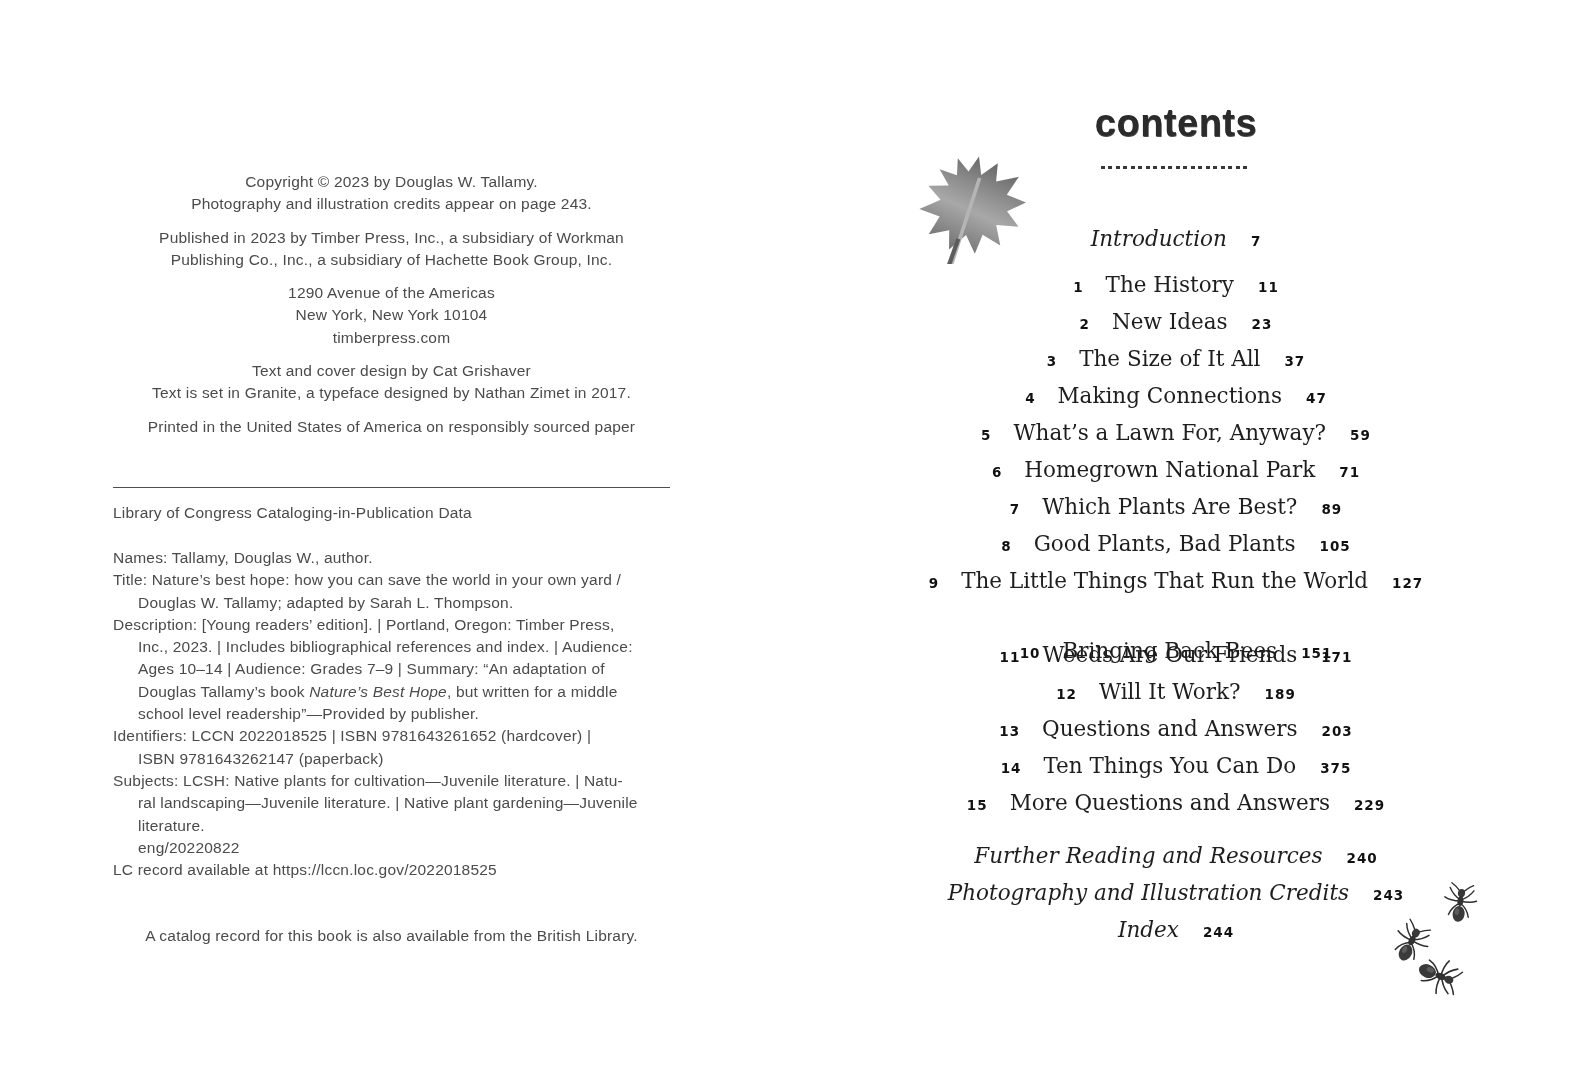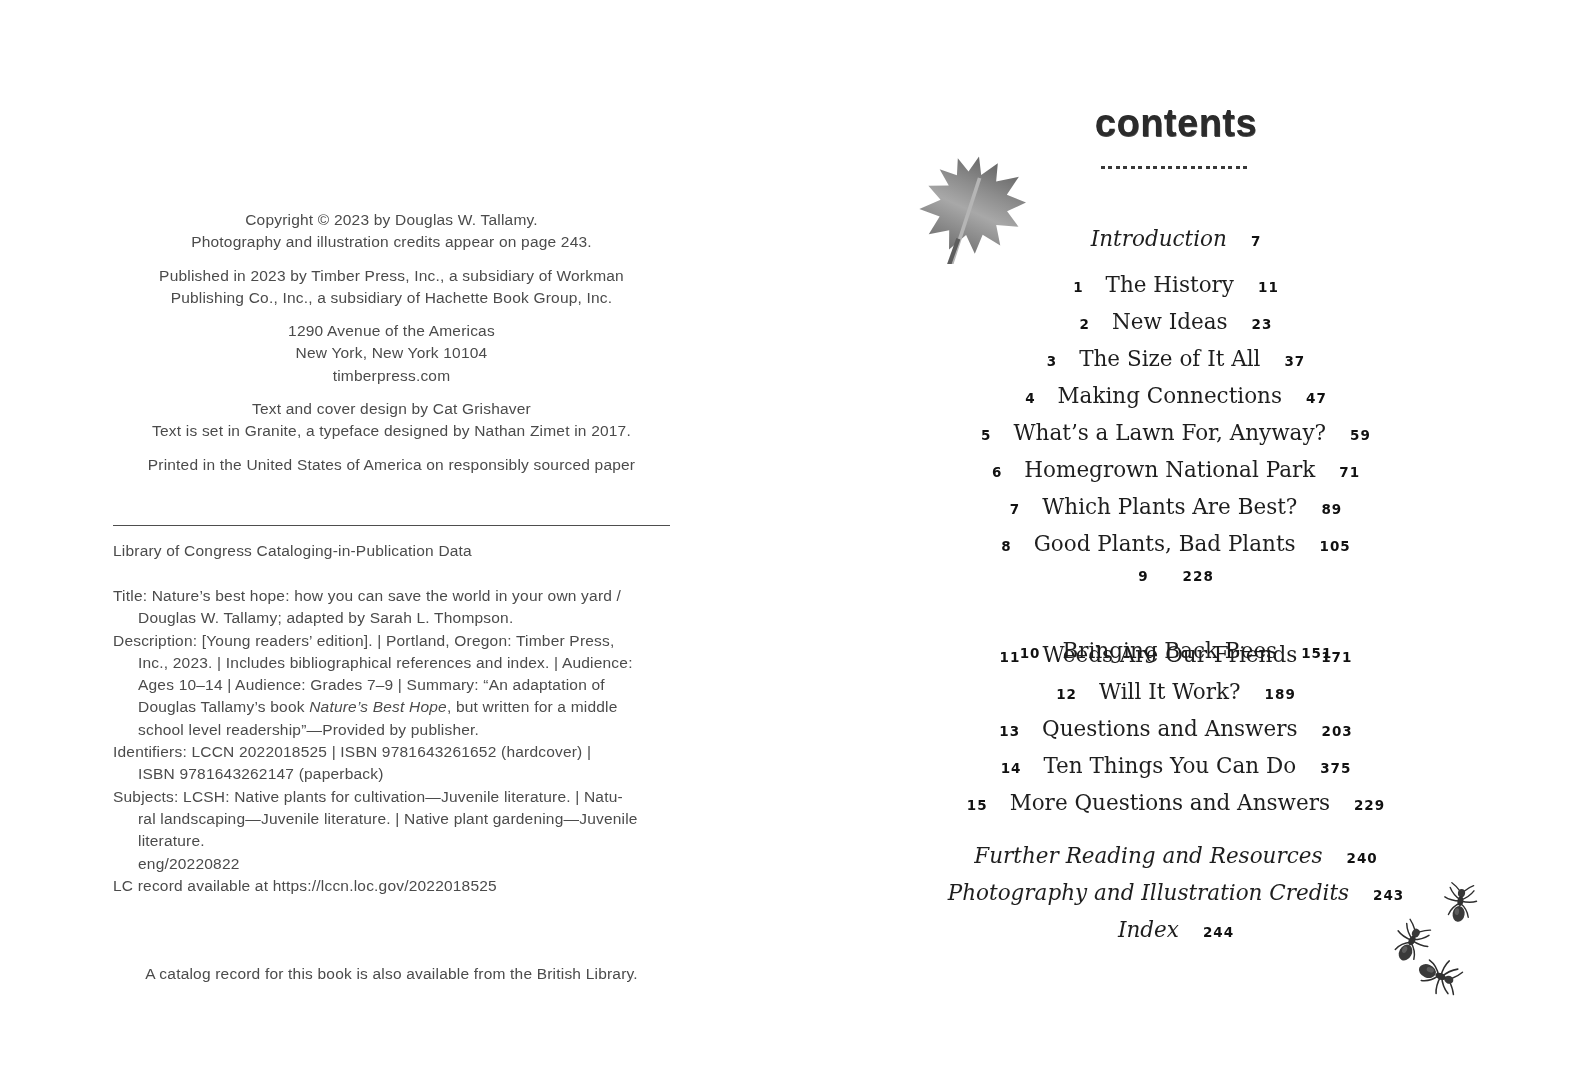--- a/index.html
+++ b/index.html
@@ -14,21 +14,20 @@
 
   
   .page-left {
     position: absolute;
     left: 113px; top: 0;
     width: 557px; height: 872px;
     color: #4b4b4b;
     font-size: 15.5px;
     line-height: 22.3px;
     letter-spacing: 0.2px;
-    margin-top: 38px;
   }
   .colophon { position: absolute; top: 171px; left: 0; width: 100%; text-align: center; }
   .colophon-block { margin-bottom: 11px; }
   .rule {
     position: absolute; top: 487px; left: 0; width: 100%;
     height: 0; border-top: 1.5px solid #4e4e4e;
   }
   .cip-heading { position: absolute; top: 502px; left: 0; width: 100%; text-align: left; }
   .cip { position: absolute; top: 547px; left: 0; width: 100%; text-align: left; }
   .cip-line.indent { padding-left: 25px; }
@@ -106,20 +105,21 @@
         <div class="colophon-line">Text and cover design by Cat Grishaver</div>
         <div class="colophon-line">Text is set in Granite, a typeface designed by Nathan Zimet in 2017.</div>
       </div>
       <div class="colophon-block">
         <div class="colophon-line">Printed in the United States of America on responsibly sourced paper</div>
       </div>
     </div>
   <div class="rule"></div>
   <div class="cip-heading">Library of Congress Cataloging-in-Publication Data</div>
   <div class="cip">
+      <div class="cip-line">Names: Tallamy, Douglas W., author.</div>
       <div class="cip-line">Title: Nature’s best hope: how you can save the world in your own yard /</div>
       <div class="cip-line indent">Douglas W. Tallamy; adapted by Sarah L. Thompson.</div>
       <div class="cip-line">Description: [Young readers’ edition]. | Portland, Oregon: Timber Press,</div>
       <div class="cip-line indent">Inc., 2023. | Includes bibliographical references and index. | Audience:</div>
       <div class="cip-line indent">Ages 10–14 | Audience: Grades 7–9 | Summary: “An adaptation of</div>
       <div class="cip-line indent">Douglas Tallamy’s book <i>Nature’s Best Hope</i>, but written for a middle</div>
       <div class="cip-line indent">school level readership”—Provided by publisher.</div>
       <div class="cip-line">Identifiers: LCCN 2022018525 | ISBN 9781643261652 (hardcover) |</div>
       <div class="cip-line indent">ISBN 9781643262147 (paperback)</div>
       <div class="cip-line">Subjects: LCSH: Native plants for cultivation—Juvenile literature. | Natu-</div>
@@ -194,21 +194,22 @@
         <div class="toc-title" style="display: inline;">Which Plants Are Best?</div>
         <div class="toc-page" style="display: inline;">89</div>
       </div>
       <div class="toc-row">
         <div class="toc-num" style="display: inline;">8</div>
         <div class="toc-title" style="display: inline;">Good Plants, Bad Plants</div>
         <div class="toc-page" style="display: inline;">105</div>
       </div>
       <div class="toc-row">
         <div class="toc-num" style="display: inline;">9</div>
-        <div class="toc-page" style="display: inline;">228</div>
+        <div class="toc-title" style="display: inline;">The Little Things That Run the World</div>
+        <div class="toc-page" style="display: inline;">127</div>
       </div>
       <div class="toc-row">
         <div class="toc-num" style="display: inline;">10</div>
         <div class="toc-title" style="display: inline; margin-top: 33px;">Bringing Back Bees</div>
         <div class="toc-page" style="display: inline;">151</div>
       </div>
       <div class="toc-row">
         <div class="toc-num" style="display: inline;">11</div>
         <div class="toc-title" style="display: inline;">Weeds Are Our Friends</div>
         <div class="toc-page" style="display: inline;">171</div>

